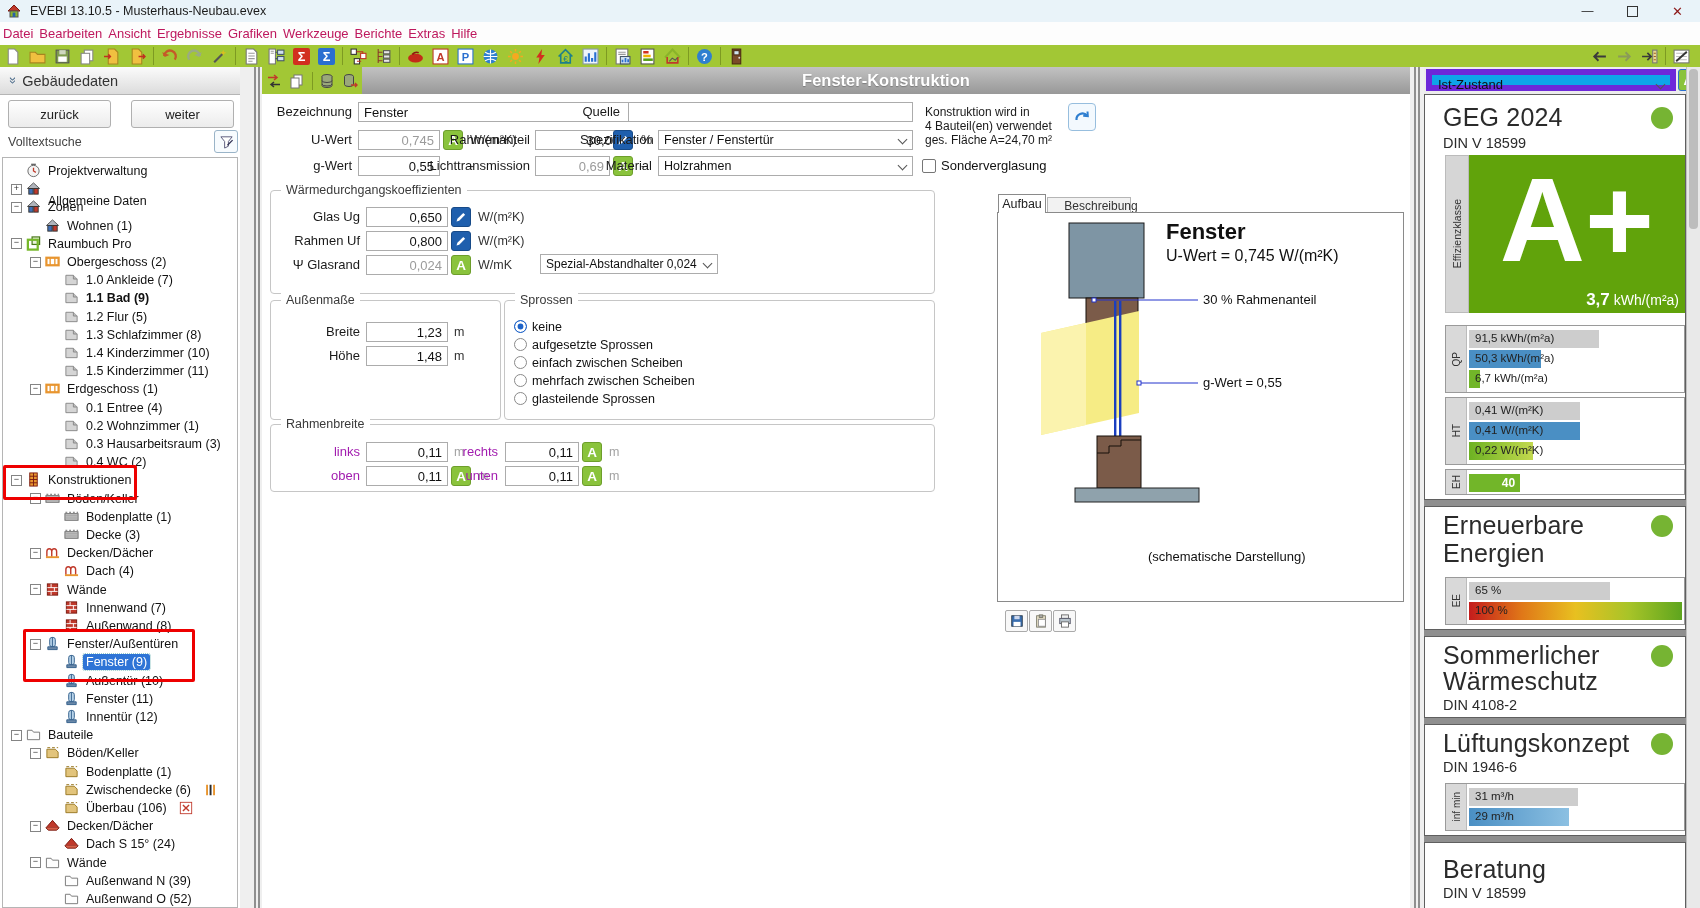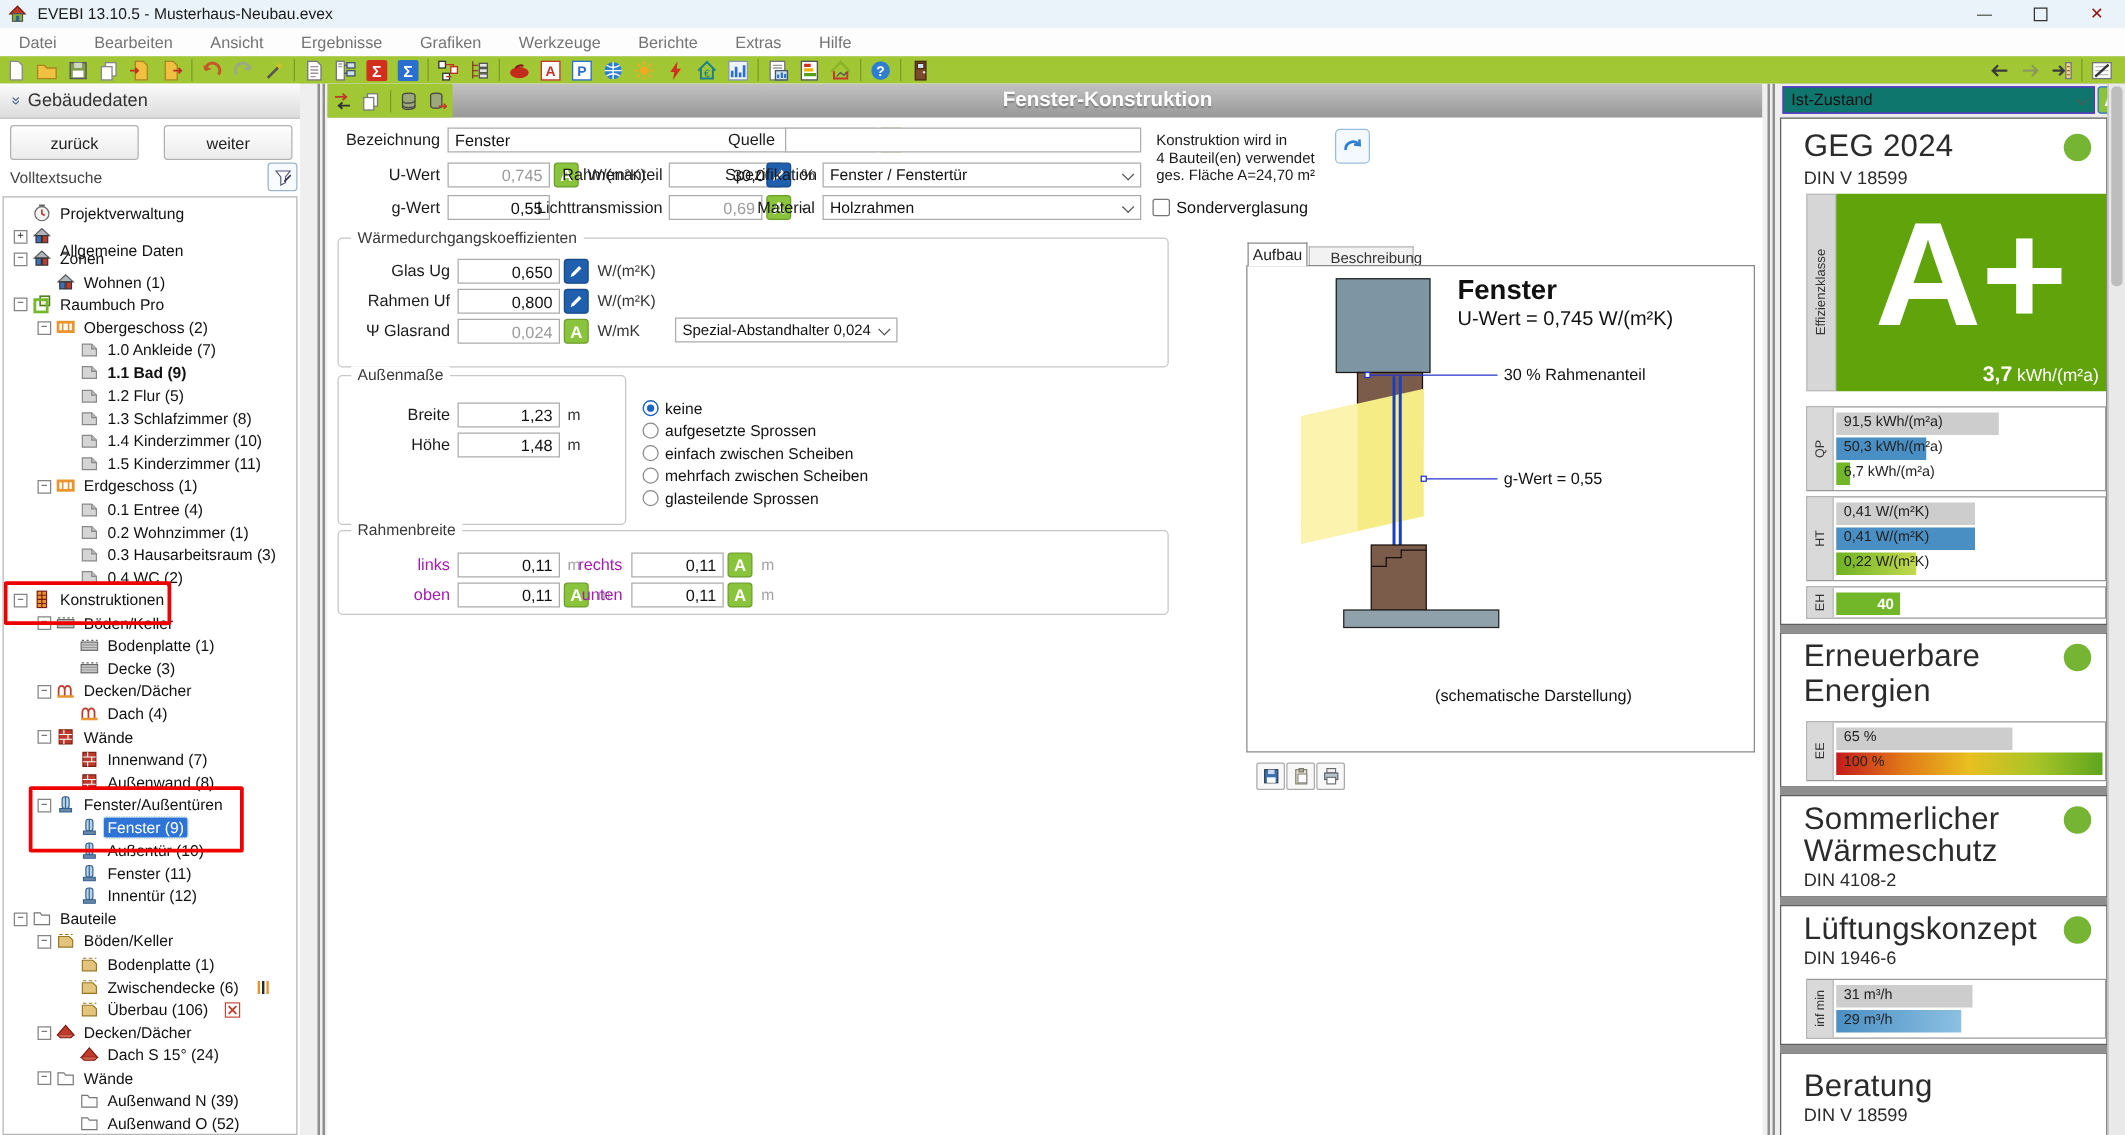--- a/index.html
+++ b/index.html
@@ -10,21 +10,21 @@
   #titlebar{position:absolute;left:0;top:0;width:1700px;height:22px;background:#e9f3f9;border-bottom:1px solid #cfdde8;display:flex;align-items:center;}
   #titlebar .app-title{font-size:12.5px;color:#1a1a1a;margin-left:8px;}
   #app-icon{margin-left:6px;display:flex;}
   #win-controls{position:absolute;right:0;top:0;height:22px;display:flex;}
   .win-btn{width:45px;height:22px;display:flex;align-items:center;justify-content:center;font-size:12px;color:#333;}
   .win-btn .sq{width:9px;height:9px;border:1.2px solid #333;}
   .win-btn.close{color:#8b1515;font-size:13px;}
 
   
   #menubar{position:absolute;left:0;top:22px;width:1700px;height:23px;background:#fdfdfd;border-bottom:1px solid #e3e3e3;display:flex;align-items:center;}
-  .menu-item{font-size:13px;color:#737373;padding:3px 15px;}
+  .menu-item{font-size:13px;color:#be185d;padding:3px 3px;}
 
   
   #toolbar{position:absolute;left:0;top:45px;width:1700px;height:22px;background:#a2c735;display:flex;align-items:center;}
   .tb-icon{width:25px;height:20px;display:flex;align-items:center;justify-content:center;}
   .tb-sep{width:1px;height:18px;background:#7d9a22;margin:0 3px;}
   #toolbar-right{position:absolute;right:6px;top:0;height:22px;display:flex;align-items:center;}
 
   
   #sidebar{position:absolute;left:0;top:67px;width:240px;height:841px;background:#fff;}
   .vsplit{position:absolute;top:67px;height:841px;background:#efefef;}
@@ -84,21 +84,21 @@
   .tab.active{background:#fff;border:1px solid #8a8a8a;border-bottom:none;font-size:12.5px;z-index:2;}
   .tab.inactive{background:#f2f2f2;border:1px solid #b5b5b5;border-bottom:none;height:16px !important;margin-top:2px;color:#333;}
   #canvas{position:absolute;border:1px solid #8a8a8a;background:#fff;}
   .schem-label{position:absolute;font-size:13px;color:#111;white-space:nowrap;}
   #schem-title{font-size:22px;font-weight:bold;}
   #schem-sub{font-size:16px;}
   .mini-btn{position:absolute;width:21px;height:20px;border:1px solid #aaa;background:#f8f8f8;border-radius:2px;display:flex;align-items:center;justify-content:center;}
 
   
   #ist-row{position:absolute;left:0;top:0;width:276px;height:27px;background:#ececec;border-bottom:1px solid #bbb;}
-  #ist-dd{position:absolute;left:2px;top:2px;width:250px;height:22px;background:#0f766e;border:1px solid #6d28d9;font-size:13px;line-height:20px;padding-left:6px;box-sizing:border-box;color:#111;}
+  #ist-dd{position:absolute;left:2px;top:2px;width:250px;height:22px;background:#0ea5e9;border:6px solid #6d28d9;font-size:13px;line-height:20px;padding-left:6px;box-sizing:border-box;color:#111;}
   #ist-dd .dchev{position:absolute;right:6px;top:6px;width:6px;height:6px;border-left:1.6px solid #555;border-bottom:1.6px solid #555;transform:rotate(-45deg);}
   #ist-a{position:absolute;left:254px;top:2px;width:21px;height:22px;background:#8ac33c;border:1.5px solid #2a6fd0;border-radius:3px;color:#fff;font-weight:bold;font-size:14px;display:flex;align-items:center;justify-content:center;box-sizing:border-box;}
   .card{position:absolute;left:0;width:262px;background:#fff;border:1px solid #5f5f5f;box-sizing:border-box;overflow:hidden;}
   .card-title{position:absolute;left:18px;font-size:25px;color:#2b2b2b;letter-spacing:.2px;}
   .card-din{position:absolute;left:18px;font-size:14.5px;color:#2b2b2b;}
   .status-dot{position:absolute;left:226px;width:22px;height:22px;border-radius:50%;background:#76b433;}
   #energy-label{position:absolute;left:20px;top:60px;width:240px;height:158px;display:flex;}
   #el-axis{width:22px;background:#d6d6d6;border:1px solid #bbb;display:flex;align-items:center;justify-content:center;}
   #el-axis span{writing-mode:vertical-rl;transform:rotate(180deg);font-size:10.5px;color:#333;}
   #el-green{position:relative;width:218px;background:#61a30b;}
@@ -989,20 +989,23 @@
     <div class="groupbox" style="left:8px;top:233px;width:229px;height:118px;">
       <span class="gb-title">Außenmaße</span>
     </div>
     <div class="flabel" style="left:20px;top:255px;width:78px;">Breite</div>
     <div class="field num val-edit" style="left:104px;top:255px;width:82px;">1,23</div>
     <div class="unit" style="left:192px;top:255px;">m</div>
     <div class="flabel" style="left:20px;top:279px;width:78px;">Höhe</div>
     <div class="field num val-edit" style="left:104px;top:279px;width:82px;">1,48</div>
     <div class="unit" style="left:192px;top:279px;">m</div>
 
+    <div class="groupbox" style="left:242px;top:233px;width:429px;height:118px;">
+      <span class="gb-title">Sprossen</span>
+    </div>
     <div id="sprossen-radios">
         <div class="radio on" style="left: 252px; top: 253px;"></div>
         <div class="rlabel" style="left: 270px; top: 252px;">keine</div>
         <div class="radio" style="left: 252px; top: 271px;"></div>
         <div class="rlabel" style="left: 270px; top: 270px;">aufgesetzte Sprossen</div>
         <div class="radio" style="left: 252px; top: 289px;"></div>
         <div class="rlabel" style="left: 270px; top: 288px;">einfach zwischen Scheiben</div>
         <div class="radio" style="left: 252px; top: 307px;"></div>
         <div class="rlabel" style="left: 270px; top: 306px;">mehrfach zwischen Scheiben</div>
         <div class="radio" style="left: 252px; top: 325px;"></div>

